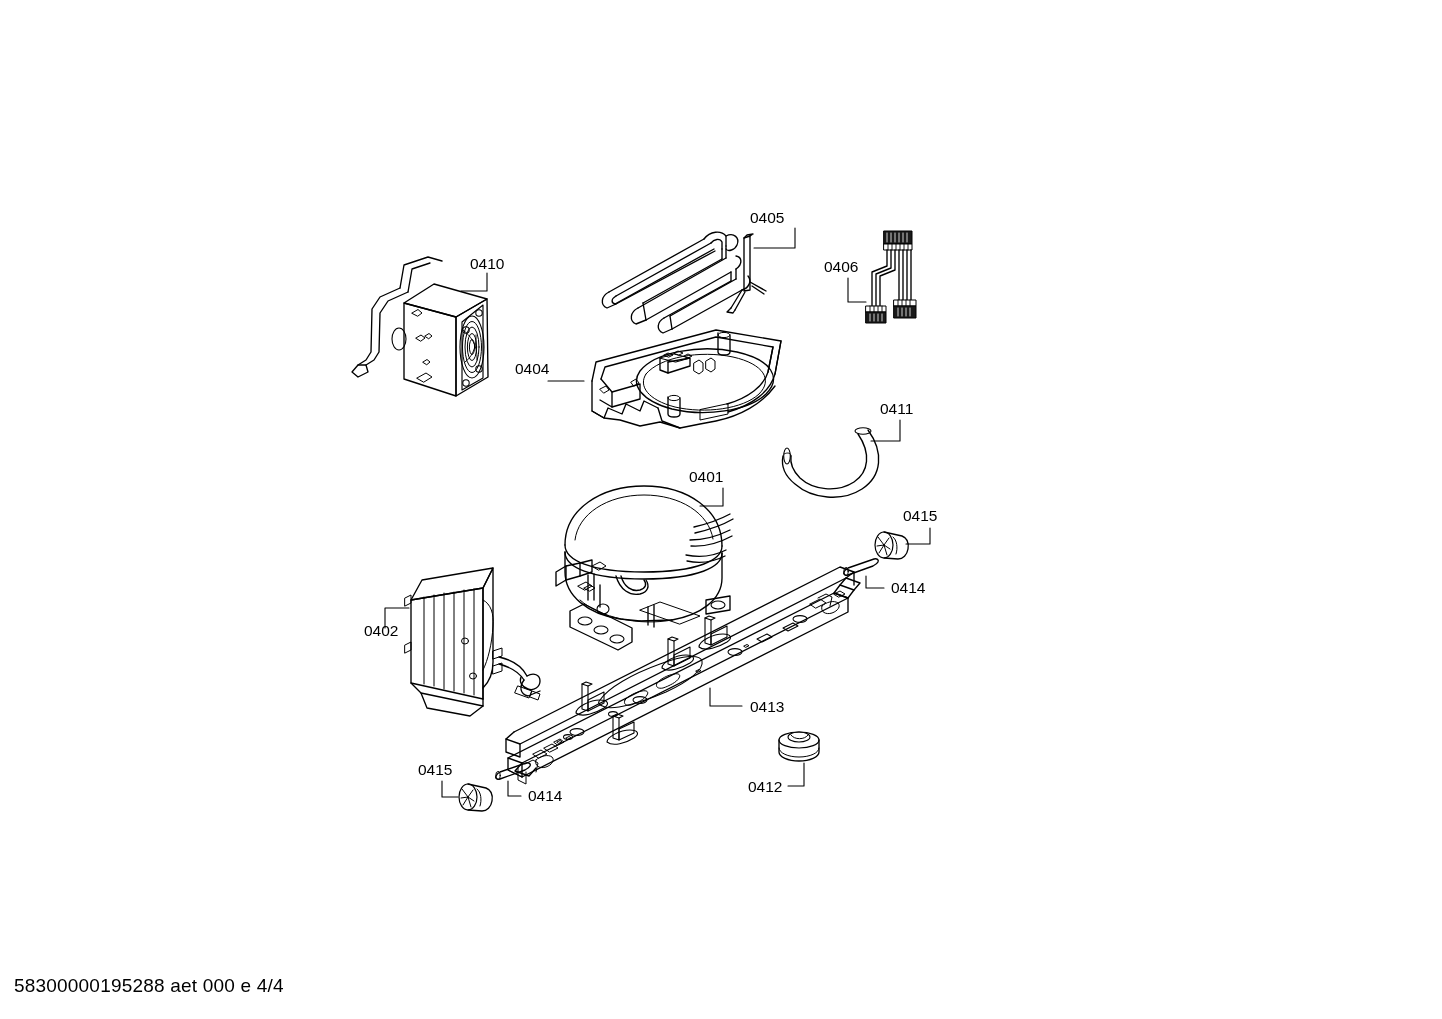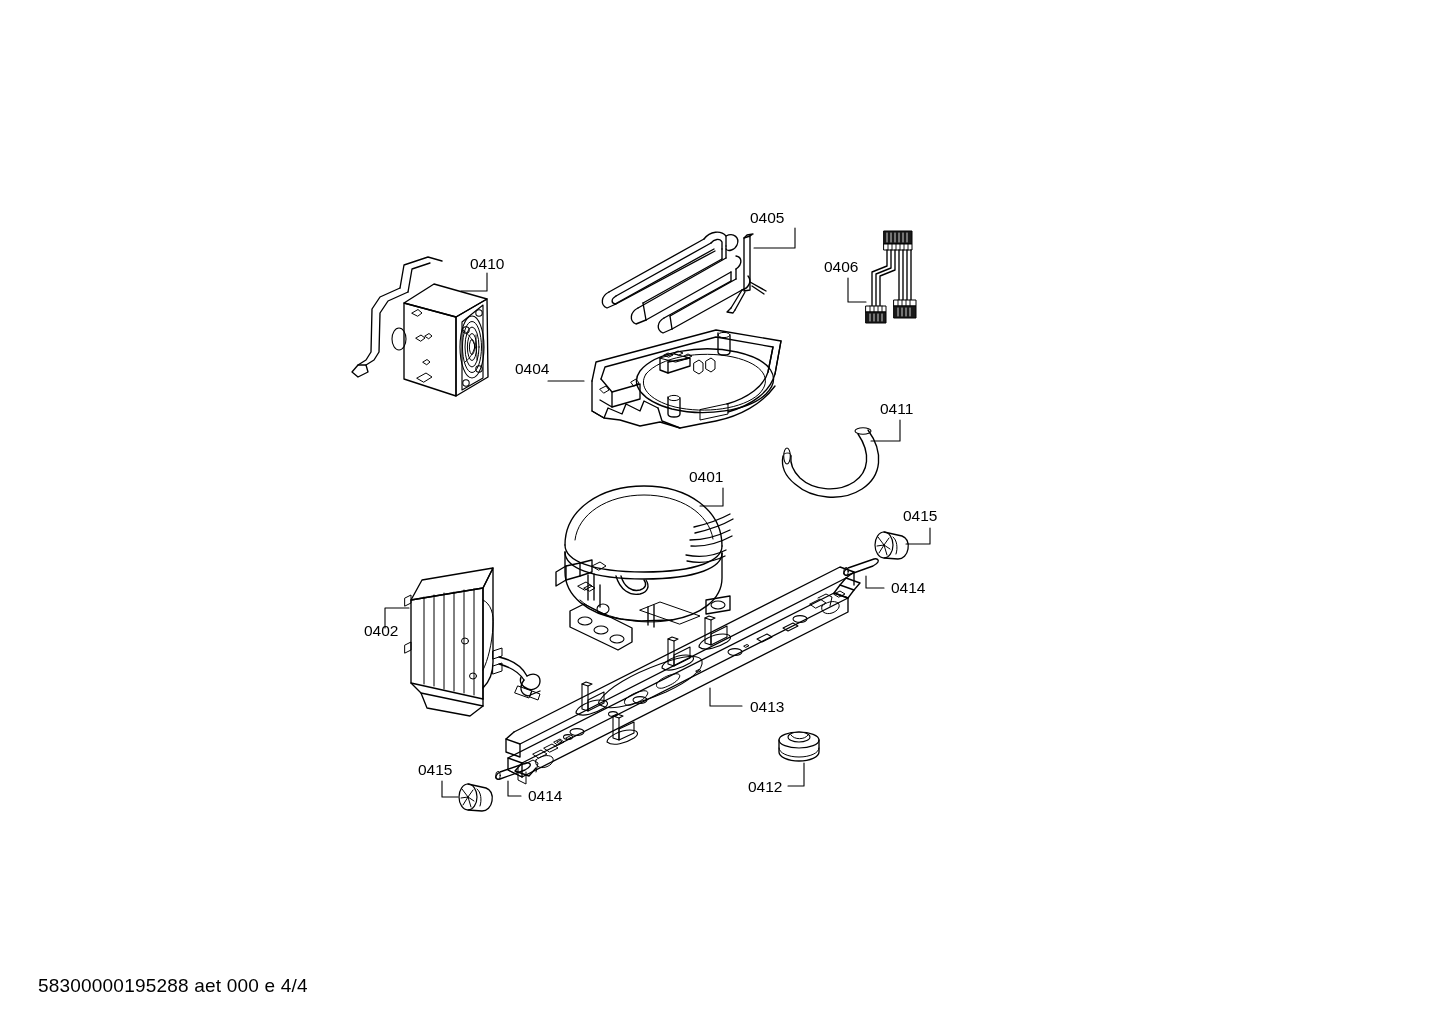--- a/index.html
+++ b/index.html
@@ -24,21 +24,20 @@
     height: 1019px;
   }
   .footer-caption {
     position: absolute;
     left: 14px;
     top: 975px;
     font-size: 19px;
     letter-spacing: 0.2px;
     color: #000000;
     white-space: nowrap;
-    margin-left: 24px;
   }
   svg text.part-label {
     font-family: "Liberation Sans", "DejaVu Sans", sans-serif;
     font-size: 15.5px;
     fill: #000000;
   }
 </style>
 </head>
 <body>
 

